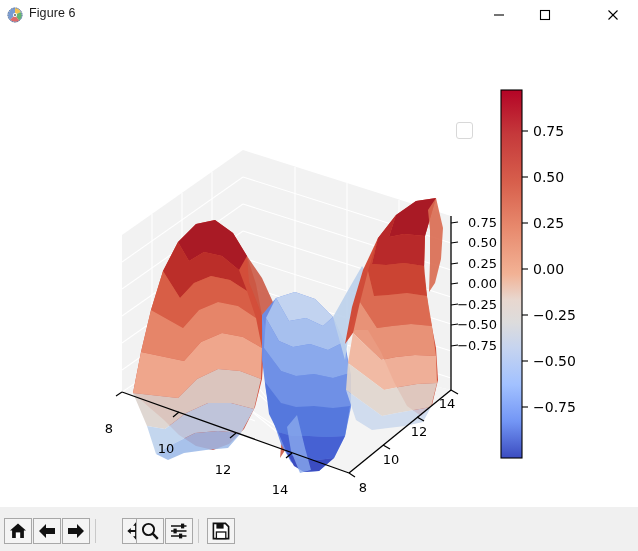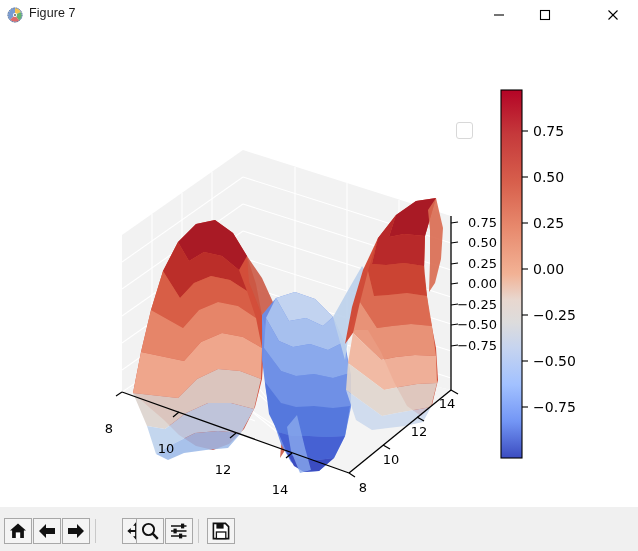--- a/index.html
+++ b/index.html
@@ -50,21 +50,21 @@
         <circle cx="8" cy="8" r="7" fill="#ffffff" stroke="#9aa0a6" stroke-width="1"></circle>
         <circle cx="8" cy="8" r="7" fill="none" stroke="#4b79c4" stroke-width="1" stroke-dasharray="1.3 1.3"></circle>
         <path d="M8 8 L8 1.2 A6.8 6.8 0 0 1 13.6 5.0 Z" fill="#f2b632" opacity=".85"></path>
         <path d="M8 8 L13.6 5.0 A6.8 6.8 0 0 1 12.0 13.4 Z" fill="#3fa34d" opacity=".8"></path>
         <path d="M8 8 L12.0 13.4 A6.8 6.8 0 0 1 3.2 12.4 Z" fill="#d64545" opacity=".8"></path>
         <path d="M8 8 L3.2 12.4 A6.8 6.8 0 0 1 8 1.2 Z" fill="#4b79c4" opacity=".75"></path>
         <circle cx="8" cy="8" r="2.1" fill="#ffffff"></circle>
         <circle cx="8" cy="8" r="1.1" fill="#6b6b6b"></circle>
       </svg>
     </span>
-    <span class="tb-title">Figure 7</span>
+    <span class="tb-title">Figure 6</span>
 
     <div class="wbtn" id="btn-min">
       <svg width="12" height="12" viewBox="0 0 12 12">
         <line x1="1" y1="6" x2="11" y2="6" stroke="#000" stroke-width="1.1"></line>
       </svg>
     </div>
     <div class="wbtn" id="btn-max">
       <svg width="12" height="12" viewBox="0 0 12 12">
         <rect x="1.5" y="1.5" width="9" height="9" fill="none" stroke="#000" stroke-width="1.1"></rect>
       </svg>

